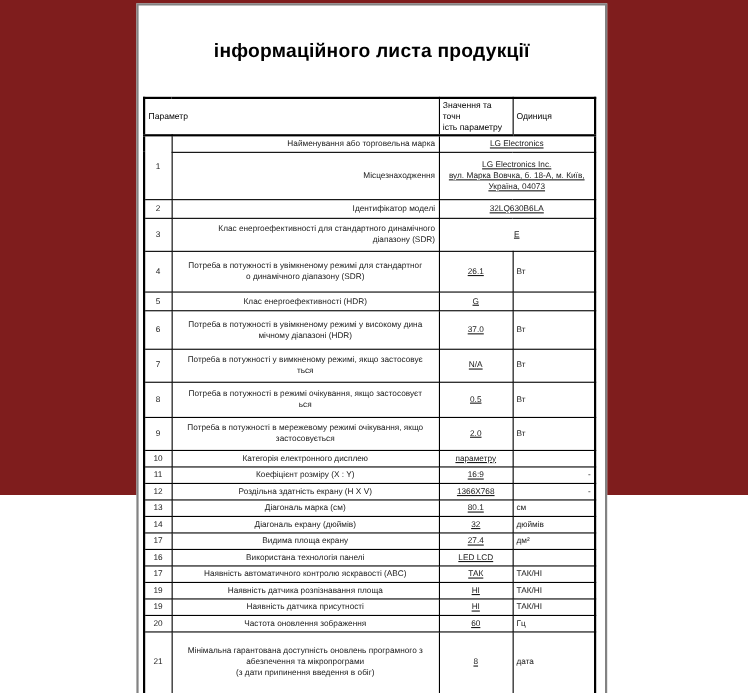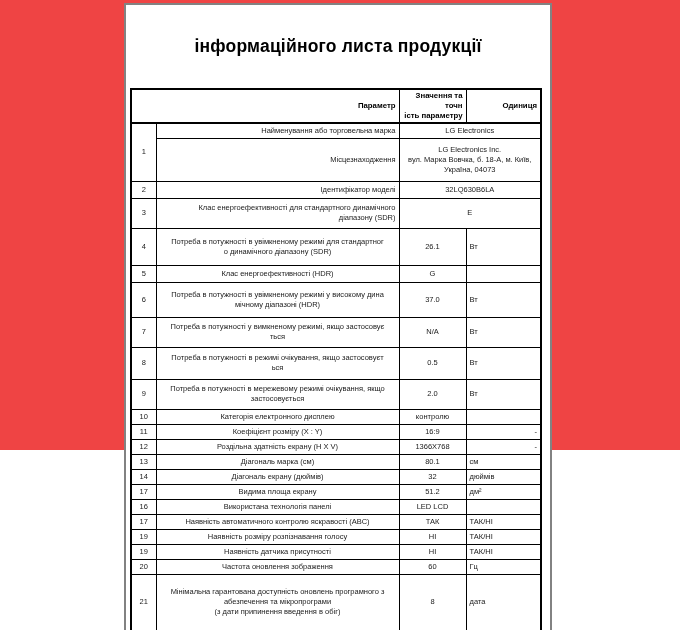--- a/index.html
+++ b/index.html
@@ -9,21 +9,21 @@
     height: 630px;
     overflow: hidden;
     background: #ffffff;
     font-family: "Liberation Sans", sans-serif;
     color: #000;
   }
   .canvas {
     position: relative;
     width: 680px;
     height: 450px;
-    background: #ef4444;
+    background: #7f1d1d;
   }
   .page {
     position: absolute;
     left: 124px;
     top: 3px;
     width: 428px;
     height: 650px;
     box-sizing: border-box;
     border: 2px solid #828282;
     background: #ffffff;
@@ -50,30 +50,30 @@
   table.fiche td, table.fiche th {
     border: 1px solid #000;
     padding: 1px 3px;
     line-height: 10px;
     vertical-align: middle;
     overflow: hidden;
     box-sizing: border-box;
   }
   tr.head th {
     border-bottom: 2px solid #000;
-    font-weight: bold;
+    font-weight: normal;
     font-size: 7.8px;
-    text-align: right;
+    text-align: left;
     white-space: pre-line;
     color: #000;
   }
   .c-num  { text-align: center; }
   .c-param { text-align: center; white-space: pre-line; }
   .c-param.center { text-align: right; }
-  .c-val  { text-align: center; white-space: pre-line; }
+  .c-val  { text-align: center; white-space: pre-line; text-decoration: underline; }
   .c-unit { text-align: left; }
   .c-unit.right { text-align: right; }
   
   tr.rh15 { height: 15px; }
   tr.rh17 { height: 17px; }
   tr.rh25 { height: 25px; }
   tr.rh30 { height: 30px; }
   tr.rh32 { height: 32px; }
   tr.rh35 { height: 35px; }
   tr.rh37 { height: 37px; }
@@ -172,21 +172,21 @@
         <td class="c-num">9</td>
         <td class="c-param">Потреба в потужності в мережевому режимі очікування, якщо
 застосовується</td>
         <td class="c-val">2.0</td>
         <td class="c-unit">Вт</td>
       </tr>
 
       <tr class="rh15">
         <td class="c-num">10</td>
         <td class="c-param">Категорія електронного дисплею</td>
-        <td class="c-val">контролю</td>
+        <td class="c-val">параметру</td>
         <td class="c-unit"></td>
       </tr>
 
       <tr class="rh15">
         <td class="c-num">11</td>
         <td class="c-param">Коефіцієнт розміру (X : Y)</td>
         <td class="c-val">16:9</td>
         <td class="c-unit right">-</td>
       </tr>
 
@@ -207,41 +207,41 @@
       <tr class="rh15">
         <td class="c-num">14</td>
         <td class="c-param">Діагональ екрану (дюймів)</td>
         <td class="c-val">32</td>
         <td class="c-unit">дюймів</td>
       </tr>
 
       <tr class="rh15">
         <td class="c-num">17</td>
         <td class="c-param">Видима площа екрану</td>
-        <td class="c-val">51.2</td>
+        <td class="c-val">27.4</td>
         <td class="c-unit">дм²</td>
       </tr>
 
       <tr class="rh15">
         <td class="c-num">16</td>
         <td class="c-param">Використана технологія панелі</td>
         <td class="c-val">LED LCD</td>
         <td class="c-unit"></td>
       </tr>
 
       <tr class="rh15">
         <td class="c-num">17</td>
         <td class="c-param">Наявність автоматичного контролю яскравості (ABC)</td>
         <td class="c-val">ТАК</td>
         <td class="c-unit">ТАК/НІ</td>
       </tr>
 
       <tr class="rh15">
         <td class="c-num">19</td>
-        <td class="c-param">Наявність розміру розпізнавання голосу</td>
+        <td class="c-param">Наявність датчика розпізнавання площа</td>
         <td class="c-val">НІ</td>
         <td class="c-unit">ТАК/НІ</td>
       </tr>
 
       <tr class="rh15">
         <td class="c-num">19</td>
         <td class="c-param">Наявність датчика присутності</td>
         <td class="c-val">НІ</td>
         <td class="c-unit">ТАК/НІ</td>
       </tr>

